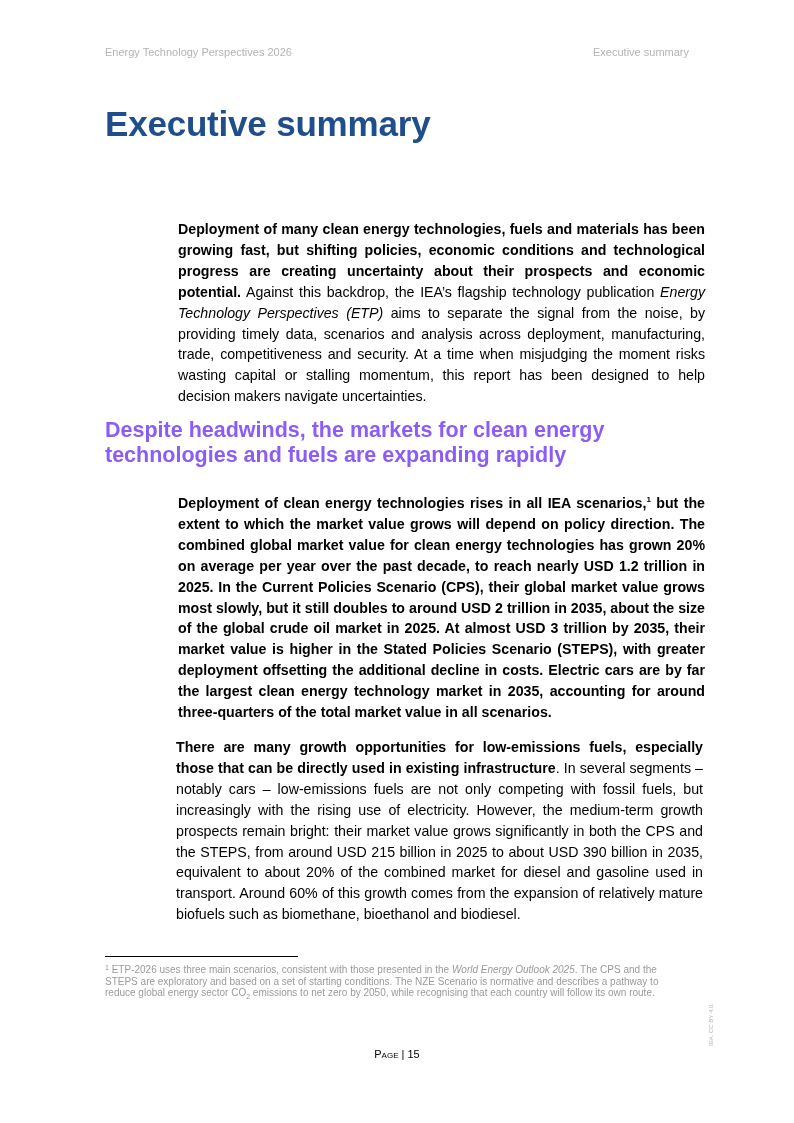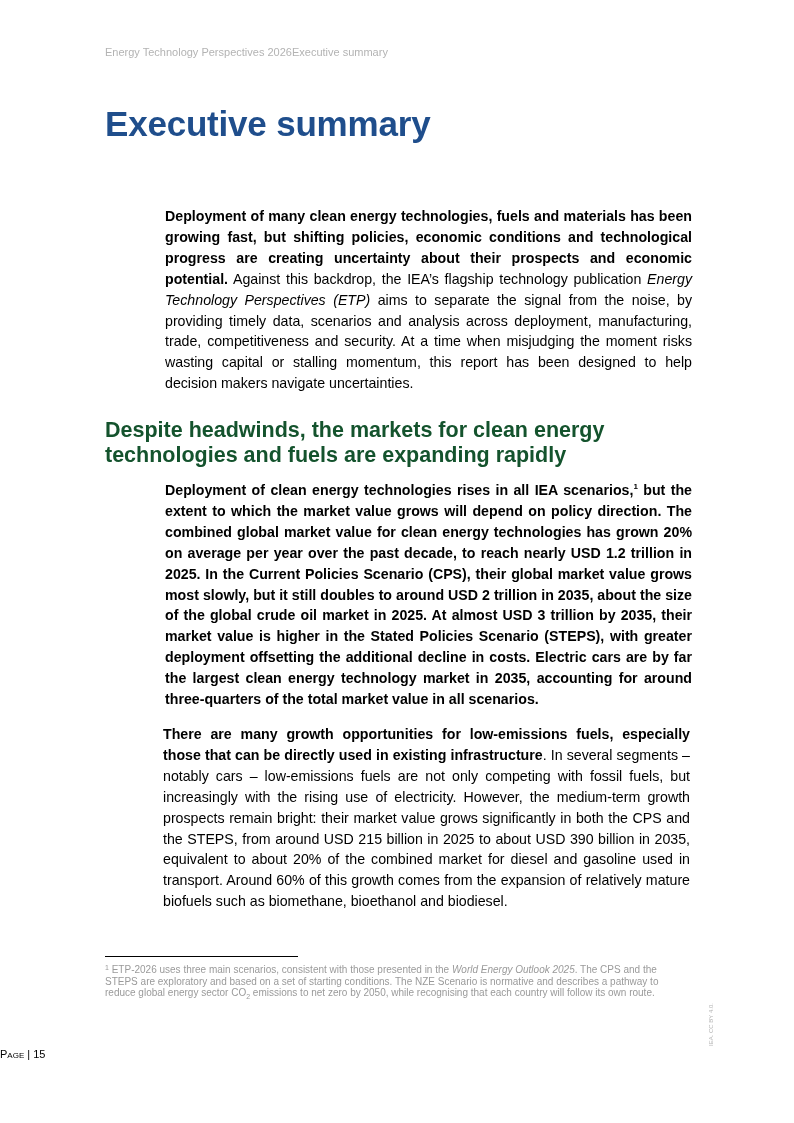--- a/index.html
+++ b/index.html
@@ -1,34 +1,34 @@
 <!DOCTYPE html>
 <html><head>
 <meta charset="utf-8">
 <style>
   html, body { margin: 0; padding: 0; background: #ffffff; }
   body { width: 794px; height: 1123px; position: relative; overflow: hidden;
          font-family: "Liberation Sans", sans-serif; color: #000; }
   .running-header { position: absolute; top: 46px; left: 105px; right: 105px;
-         font-size: 11px; color: #b3b3b3; display: flex; justify-content: flex-start; }
+         font-size: 11px; color: #b3b3b3; display: flex; justify-content: space-between; }
   .page-title { position: absolute; top: 104px; left: 105px; margin: 0;
          font-size: 35px; font-weight: bold; color: #1f4e8c; letter-spacing: -0.2px; }
-  .body-text { font-size: 14.2px; line-height: 20.9px; text-align: justify; margin: 4px; }
+  .body-text { font-size: 14.2px; line-height: 20.9px; text-align: justify; margin: 17px; }
   .intro { position: absolute; top: 202px; left: 161px; width: 527px; }
   .section-heading { position: absolute; top: 418px; left: 105px; margin: 0; width: 560px;
-         font-size: 21.5px; font-weight: bold; line-height: 25px; color: #14532d; }
+         font-size: 21.5px; font-weight: bold; line-height: 25px; color: #8b5cf6; }
   .para1 { position: absolute; top: 476px; left: 161px; width: 527px; font-weight: bold; }
   .para2 { position: absolute; top: 720px; left: 159px; width: 527px; }
   sup { font-size: 8px; line-height: 0; vertical-align: 6px; }
   .footnote-rule { position: absolute; top: 956px; left: 105px; width: 193px; height: 1px; background: #000; }
   .footnote { position: absolute; top: 964px; left: 105px; width: 585px;
          font-size: 10px; line-height: 11.5px; color: #9a9a9a; margin: 0; }
   .footnote sup { font-size: 7px; vertical-align: 3px; }
   .footnote sub { font-size: 7px; line-height: 0; }
-  .page-number { position: absolute; top: 1048px; left: 0; right: 0; text-align: left;
+  .page-number { position: absolute; top: 1048px; left: 0; right: 0; text-align: center;
          font-size: 11px; color: #000; }
   .page-number .sc { font-variant: small-caps; }
   .license { position: absolute; top: 1046px; left: 708px; font-size: 6px; color: #b3b3b3;
          transform: rotate(-90deg); transform-origin: left top; white-space: nowrap; }
 </style>
 </head>
 <body>
 
 <div class="running-header">
   <span>Energy Technology Perspectives 2026</span>

